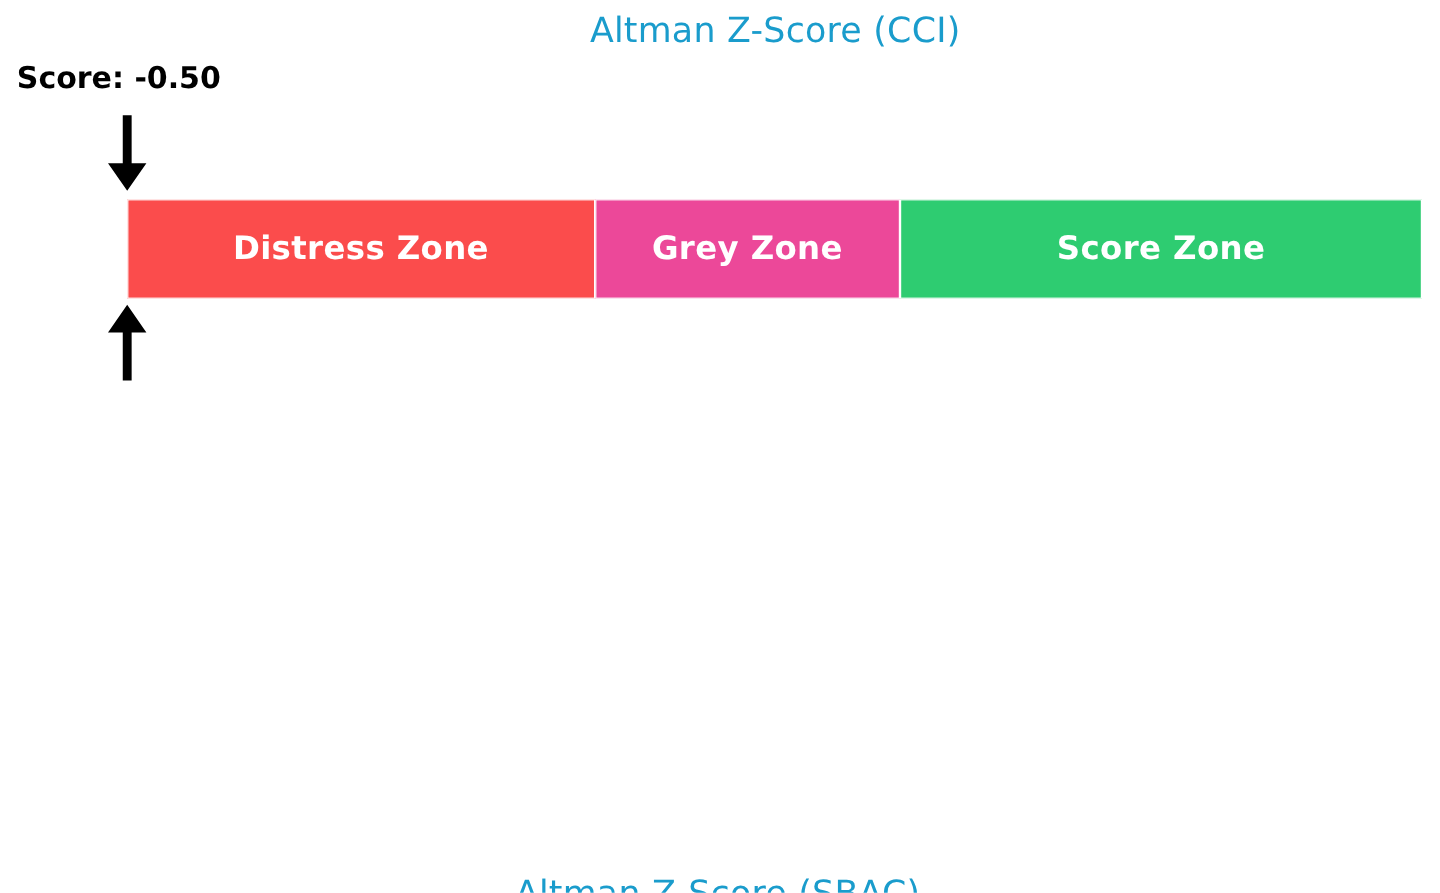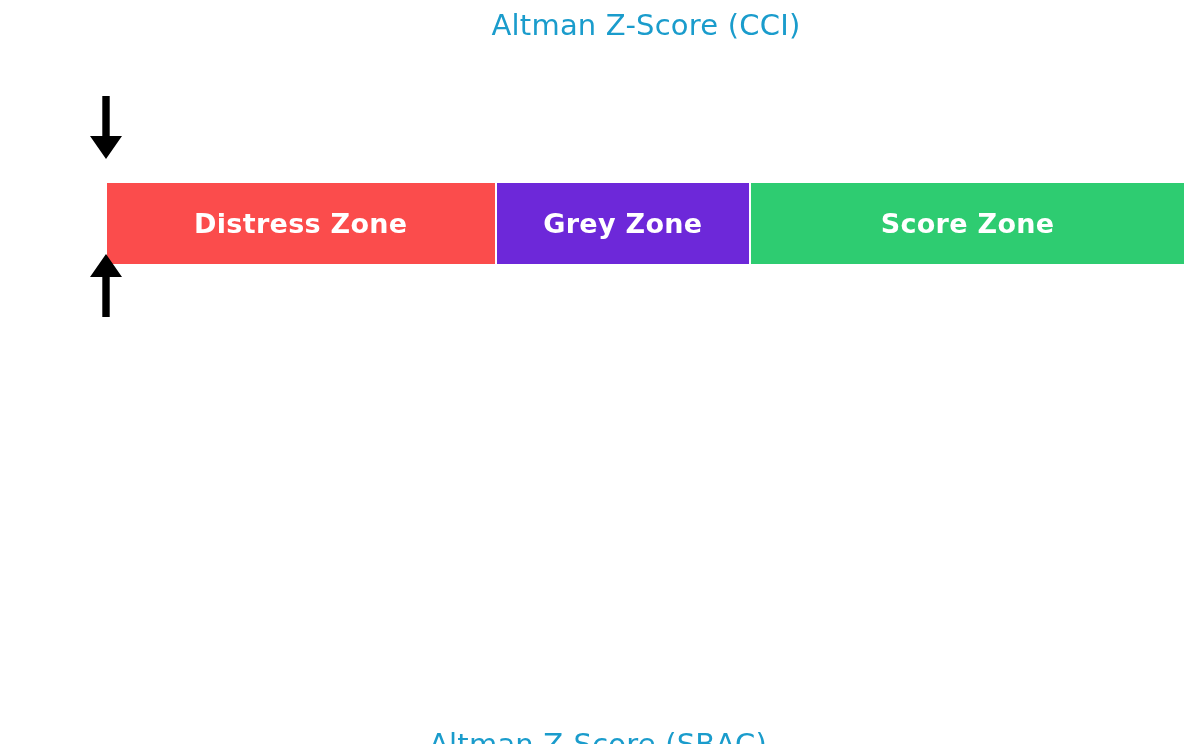--- a/index.html
+++ b/index.html
@@ -68,21 +68,21 @@
   }
   #score-cci  { left: 14px; top: 52px;  }
 
   
   .zone-bar {
     position: absolute;
     display: flex;
     flex-direction: row;
     box-sizing: border-box;
   }
-  #bar-cci  { left: 106px; top: 182px; width: 1079px; height: 83px; }
+  #bar-cci  { left: 106px; top: 166px; width: 1079px; height: 83px; }
 
   .zone-seg {
     position: relative;
     height: 100%;
     box-sizing: border-box;
     border: 1px solid #ffffff;
     display: flex;
     align-items: center;
     justify-content: center;
     overflow: hidden;
@@ -111,32 +111,33 @@
 </style>
 </head>
 <body>
 
 <div class="canvas">
 
   <div class="panel" id="panel-cci">
 
     <div class="chart-title" id="title-cci" style="color:#1A9CCC;">Altman Z-Score (CCI)</div>
 
+    <div class="score-label" id="score-cci">Score: -0.50</div>
 
     <div class="arrow" id="arrow-down-cci">
       <svg width="44" height="70" viewBox="0 0 44 70" xmlns="http://www.w3.org/2000/svg">
         <path d="M18.3 0 L25.7 0 L25.7 40 L38 40 L22 63 L6 40 L18.3 40 Z" fill="#000000"></path>
       </svg>
     </div>
 
     <div class="zone-bar" id="bar-cci">
       <div class="zone-seg" style="background:#FB4C4C; width:36.1%;">
         <span class="zone-label">Distress Zone</span>
       </div>
-      <div class="zone-seg" style="background:#6d28d9; width:23.6%;">
+      <div class="zone-seg" style="background:#ec4899; width:23.6%;">
         <span class="zone-label">Grey Zone</span>
       </div>
       <div class="zone-seg" style="background:#2ECC71; width:40.3%;">
         <span class="zone-label">Score Zone</span>
       </div>
     </div>
 
     <div class="arrow" id="arrow-up-cci">
       <svg width="44" height="70" viewBox="0 0 44 70" xmlns="http://www.w3.org/2000/svg">
         <path d="M22 0 L38 23 L25.7 23 L25.7 63 L18.3 63 L18.3 23 L6 23 Z" fill="#000000"></path>

